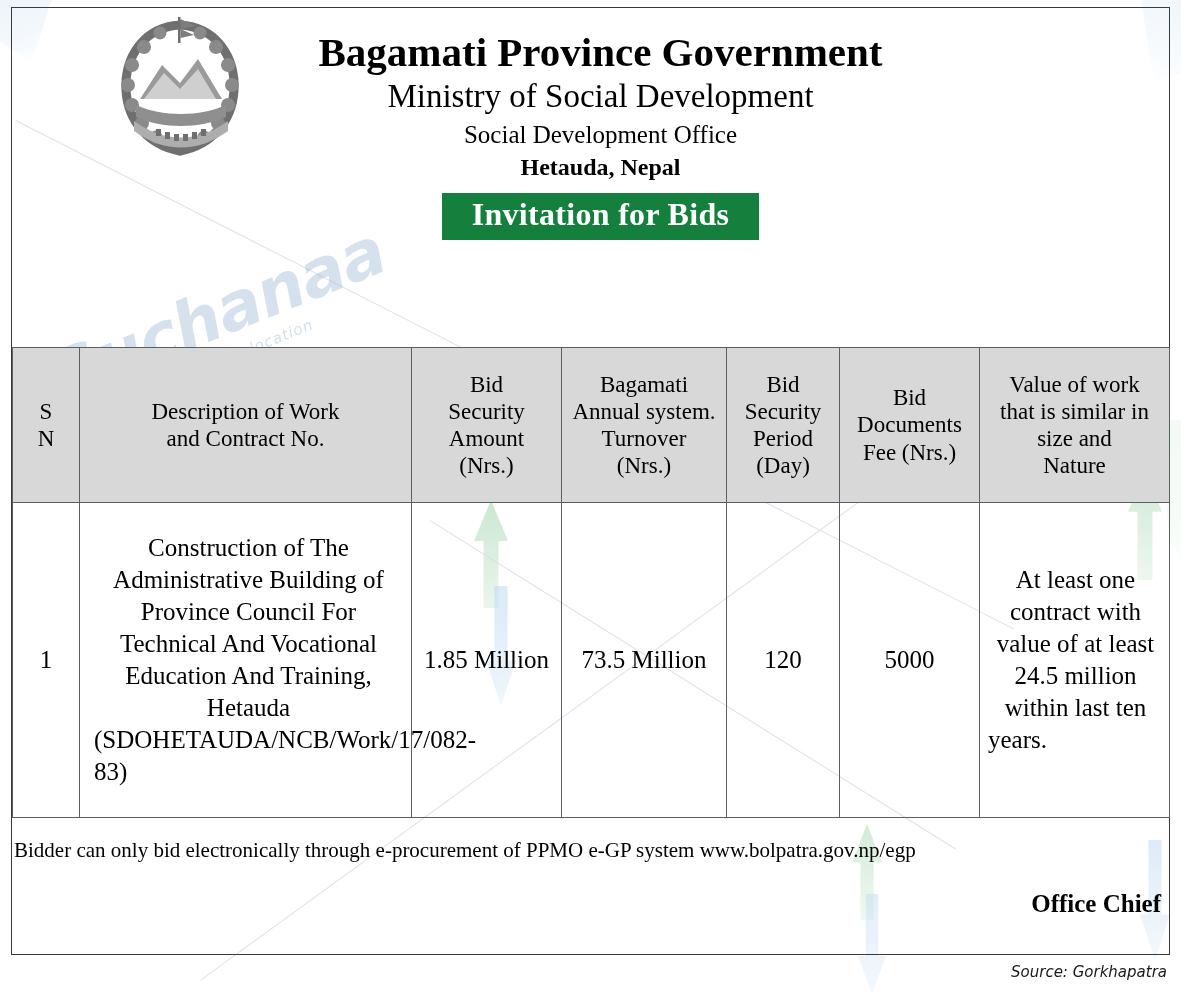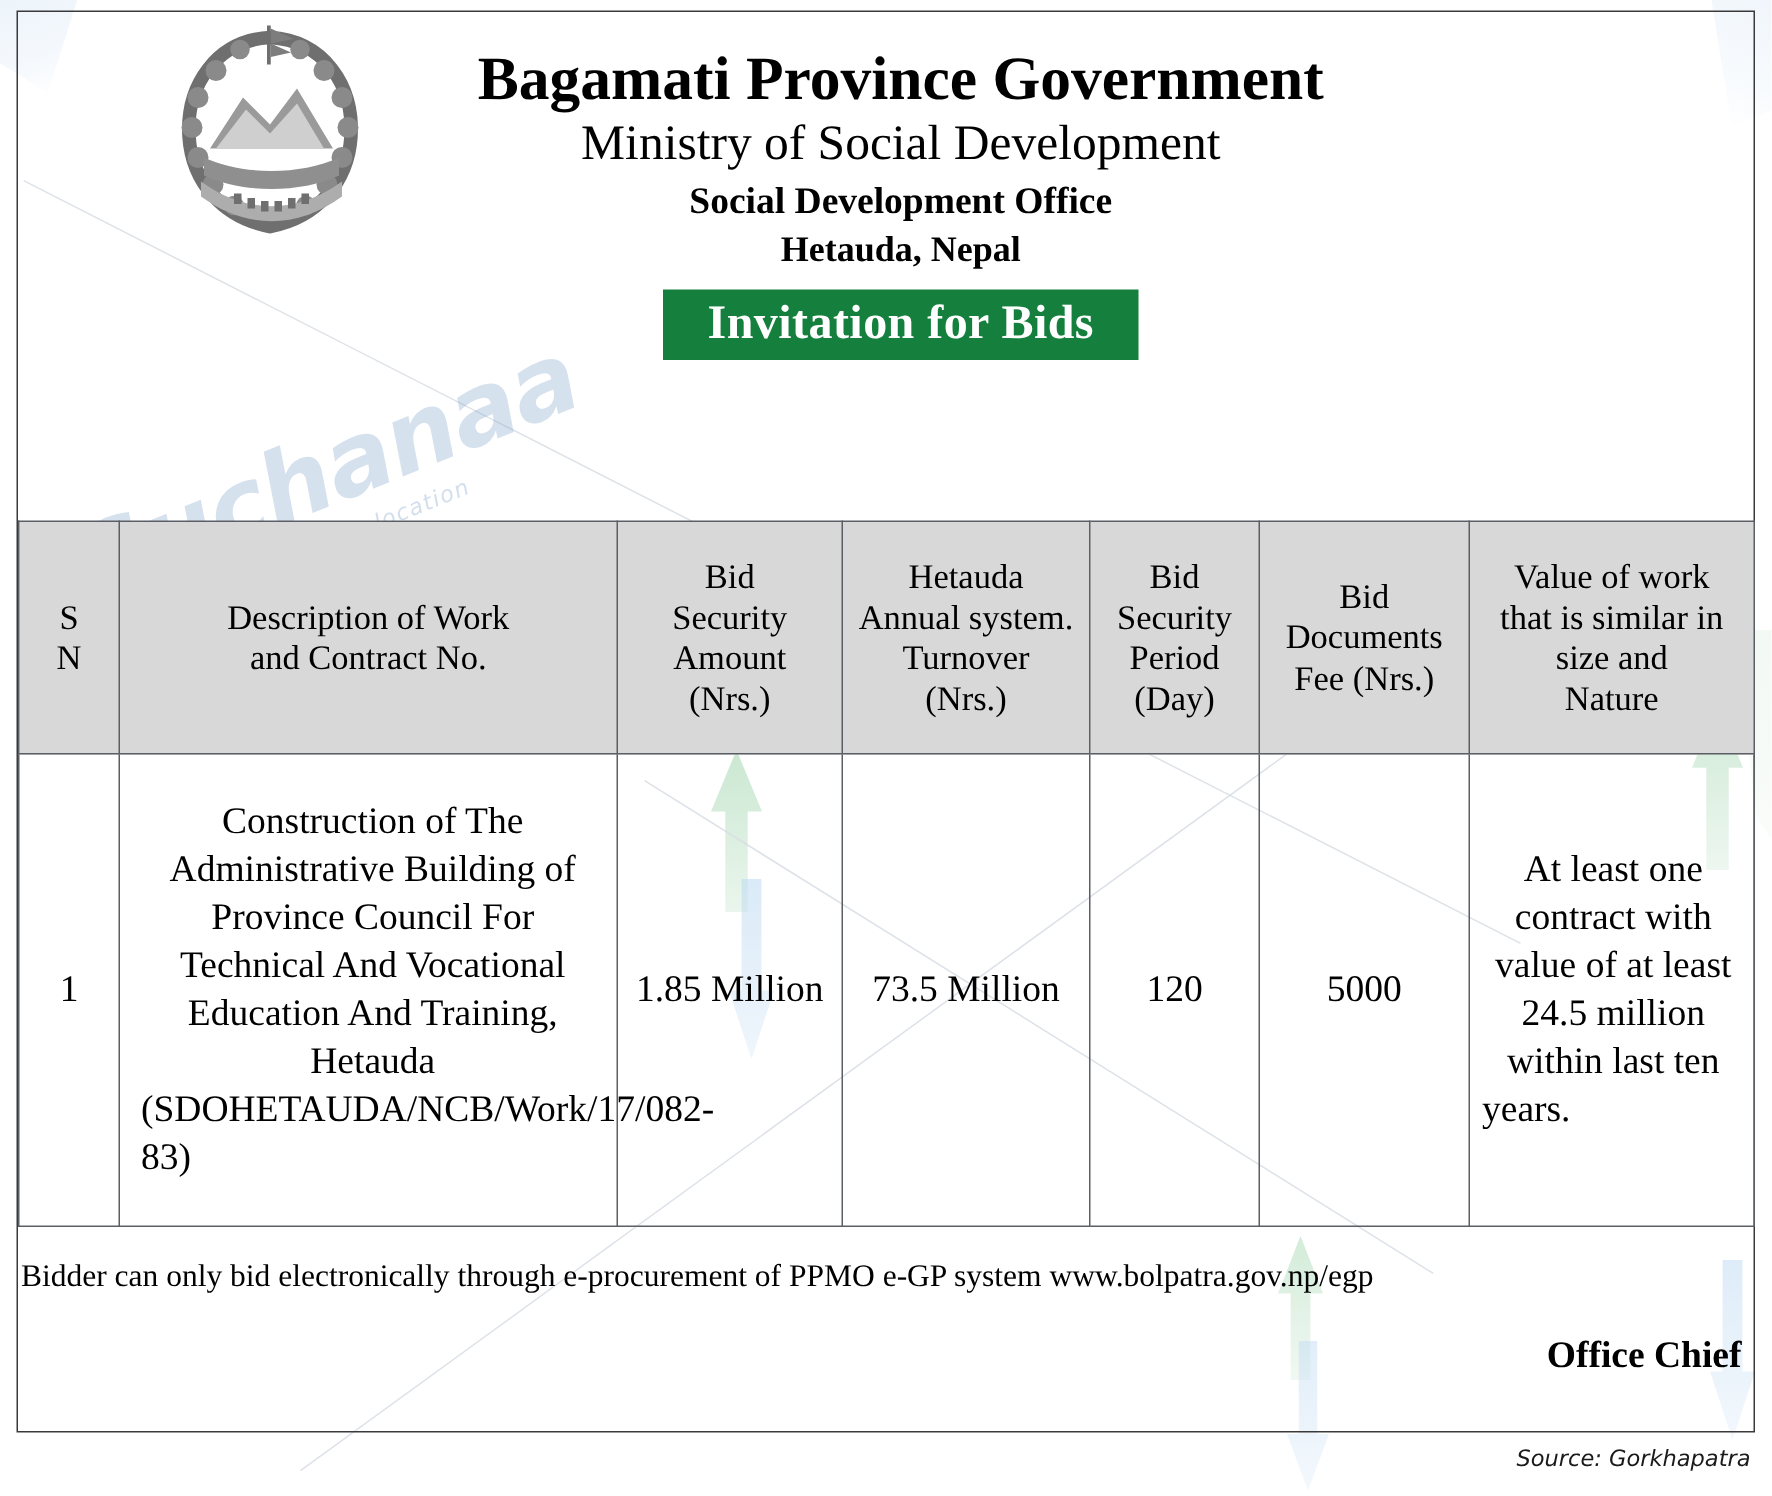--- a/index.html
+++ b/index.html
@@ -173,21 +173,21 @@
     padding-top: 14px;
   }
   .org-sub1 {
     font-size: 33px;
     font-weight: 400;
     line-height: 1.18;
     margin: 3px 0 0 0;
   }
   .org-sub2 {
     font-size: 25px;
-    font-weight: 700;
+    font-weight: 400;
     line-height: 1.18;
     margin: 4px 0 0 0;
   }
   .org-sub3 {
     font-size: 24px;
     font-weight: 700;
     line-height: 1.18;
     margin: 3px 0 0 0;
   }
 
@@ -411,21 +411,21 @@
           <div>Description of Work</div>
           <div>and Contract No.</div>
         </th>
         <th>
           <div>Bid</div>
           <div>Security</div>
           <div>Amount</div>
           <div>(Nrs.)</div>
         </th>
         <th>
-          <div>Hetauda</div>
+          <div>Bagamati</div>
           <div>Annual system.</div>
           <div>Turnover</div>
           <div>(Nrs.)</div>
         </th>
         <th>
           <div>Bid</div>
           <div>Security</div>
           <div>Period</div>
           <div>(Day)</div>
         </th>

